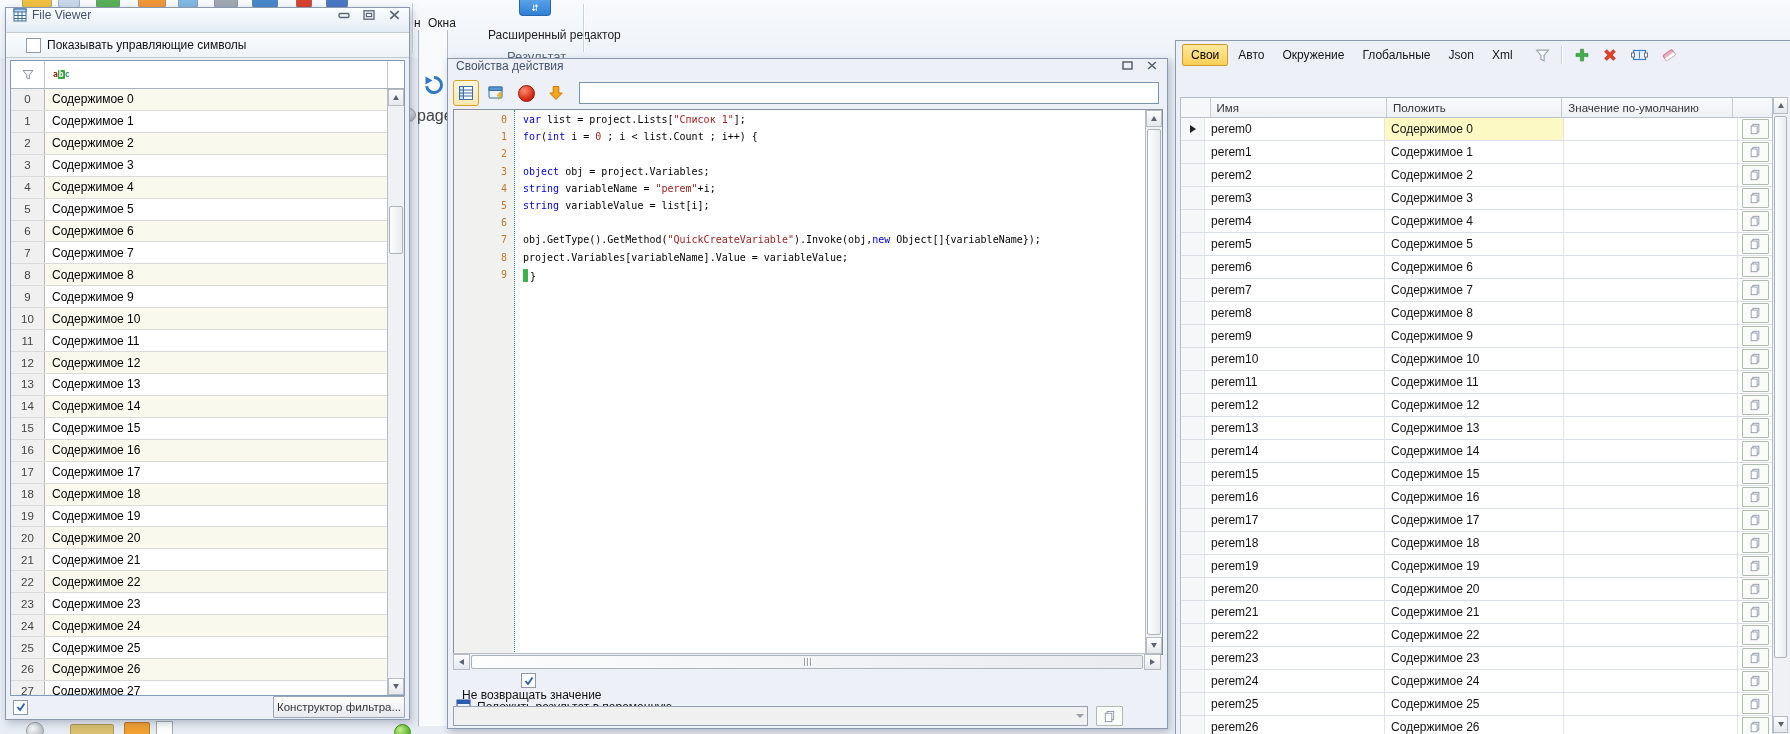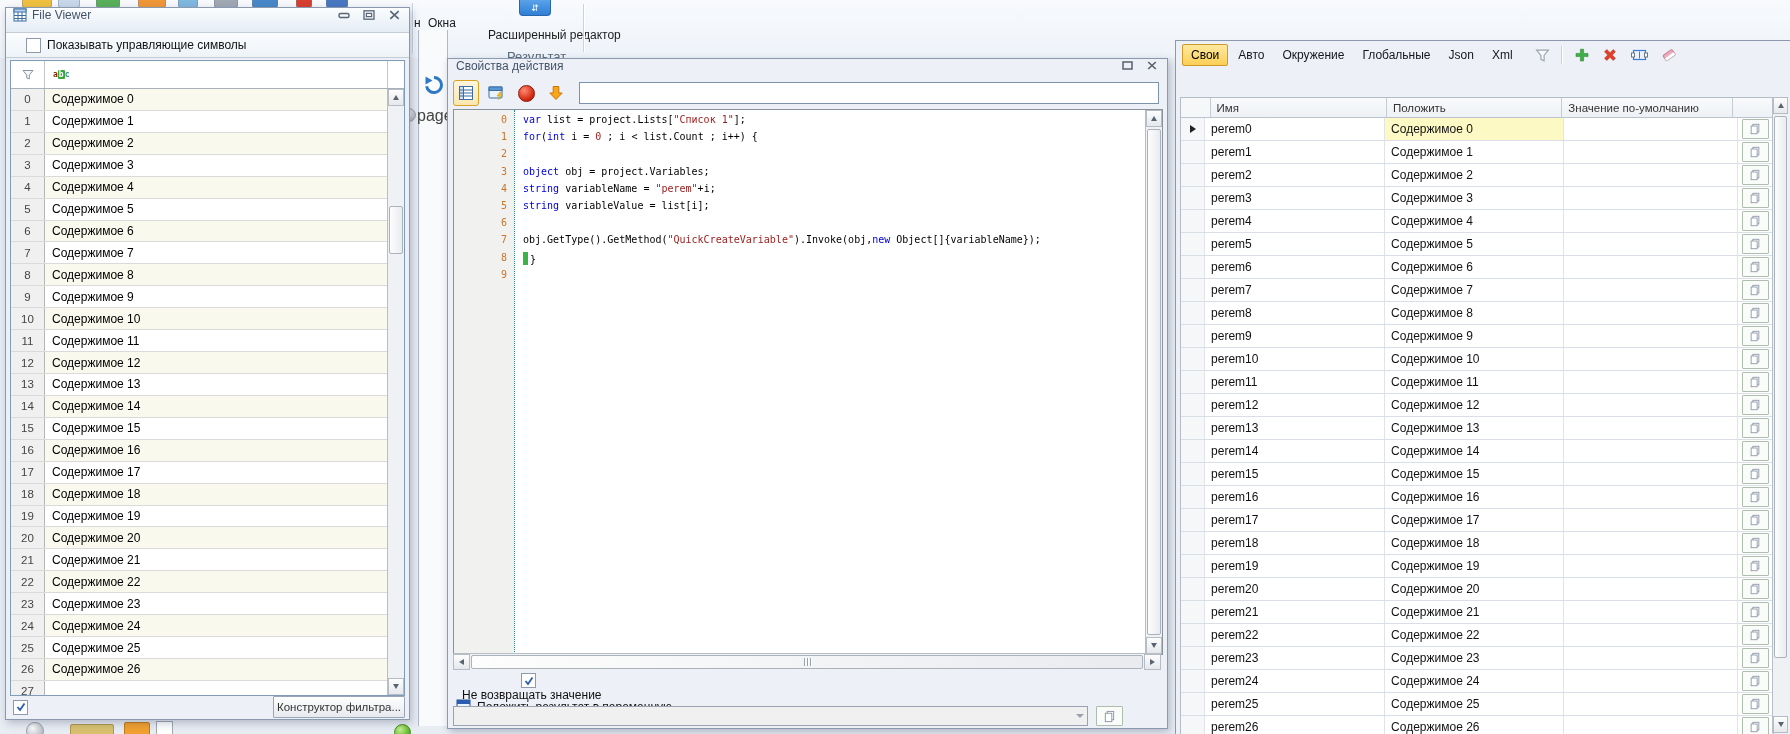--- a/index.html
+++ b/index.html
@@ -276,20 +276,21 @@
             <div class="fv-row">
               <div class="fv-num">25</div>
               <div class="fv-val">Содержимое 25</div>
             </div>
             <div class="fv-row even">
               <div class="fv-num">26</div>
               <div class="fv-val">Содержимое 26</div>
             </div>
             <div class="fv-row">
               <div class="fv-num">27</div>
+              <div class="fv-val">Содержимое 27</div>
             </div>
           </div>
         <div class="sb-v" style="width:16px;">
           <div class="sbtn" style="height:15px;">
               <span class="tri tu"></span>
             </div>
           <div style="flex:1;position:relative;">
             <div class="sb-thumb" style="position:absolute;left:1px;right:1px;top:100px;height:46px;"></div>
           </div>
           <div class="sbtn" style="height:15px;">
@@ -363,20 +364,21 @@
         </div>
       <div class="code" id="code-lines">
           <div><span class="tok kw">var</span><span class="tok pl"> list = project.Lists[</span><span class="tok str">"Список 1"</span><span class="tok pl">];</span></div>
           <div><span class="tok kw">for</span><span class="tok pl">(</span><span class="tok kw">int</span><span class="tok pl"> i = </span><span class="tok num">0</span><span class="tok pl"> ; i &lt; list.Count ; i++) {</span></div>
           <div></div>
           <div><span class="tok kw">object</span><span class="tok pl"> obj = project.Variables;</span></div>
           <div><span class="tok kw">string</span><span class="tok pl"> variableName = </span><span class="tok str">"perem"</span><span class="tok pl">+i;</span></div>
           <div><span class="tok kw">string</span><span class="tok pl"> variableValue = list[i];</span></div>
           <div></div>
           <div><span class="tok pl">obj.GetType().GetMethod(</span><span class="tok str">"QuickCreateVariable"</span><span class="tok pl">).Invoke(obj,</span><span class="tok kw">new</span><span class="tok pl"> Object[]{variableName});</span></div>
+          <div><span class="tok pl">project.Variables[variableName].Value = variableValue;</span></div>
           <div><span class="caret"></span><span class="tok pl">}</span></div>
         </div>
       <div class="sb-v" style="width:16px;">
         <div class="sbtn" style="height:15px;">
             <span class="tri tu"></span>
           </div>
         <div style="flex:1;position:relative;">
             <div class="sb-thumb" style="position:absolute;left:1px;right:1px;top:2px;bottom:2px;"></div>
           </div>
         <div class="sbtn" style="height:15px;">

